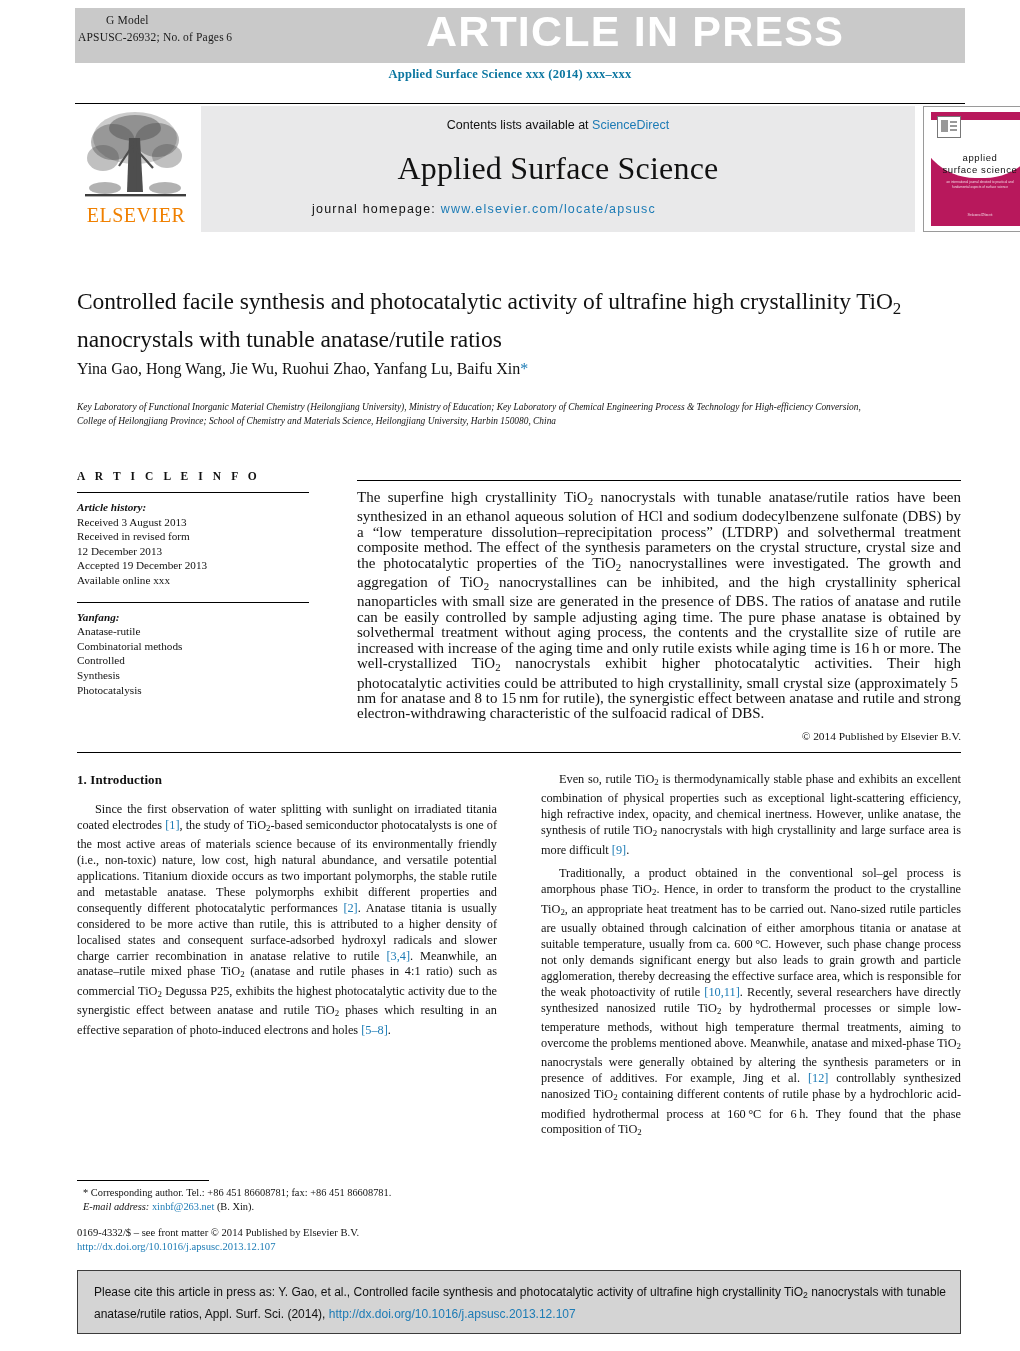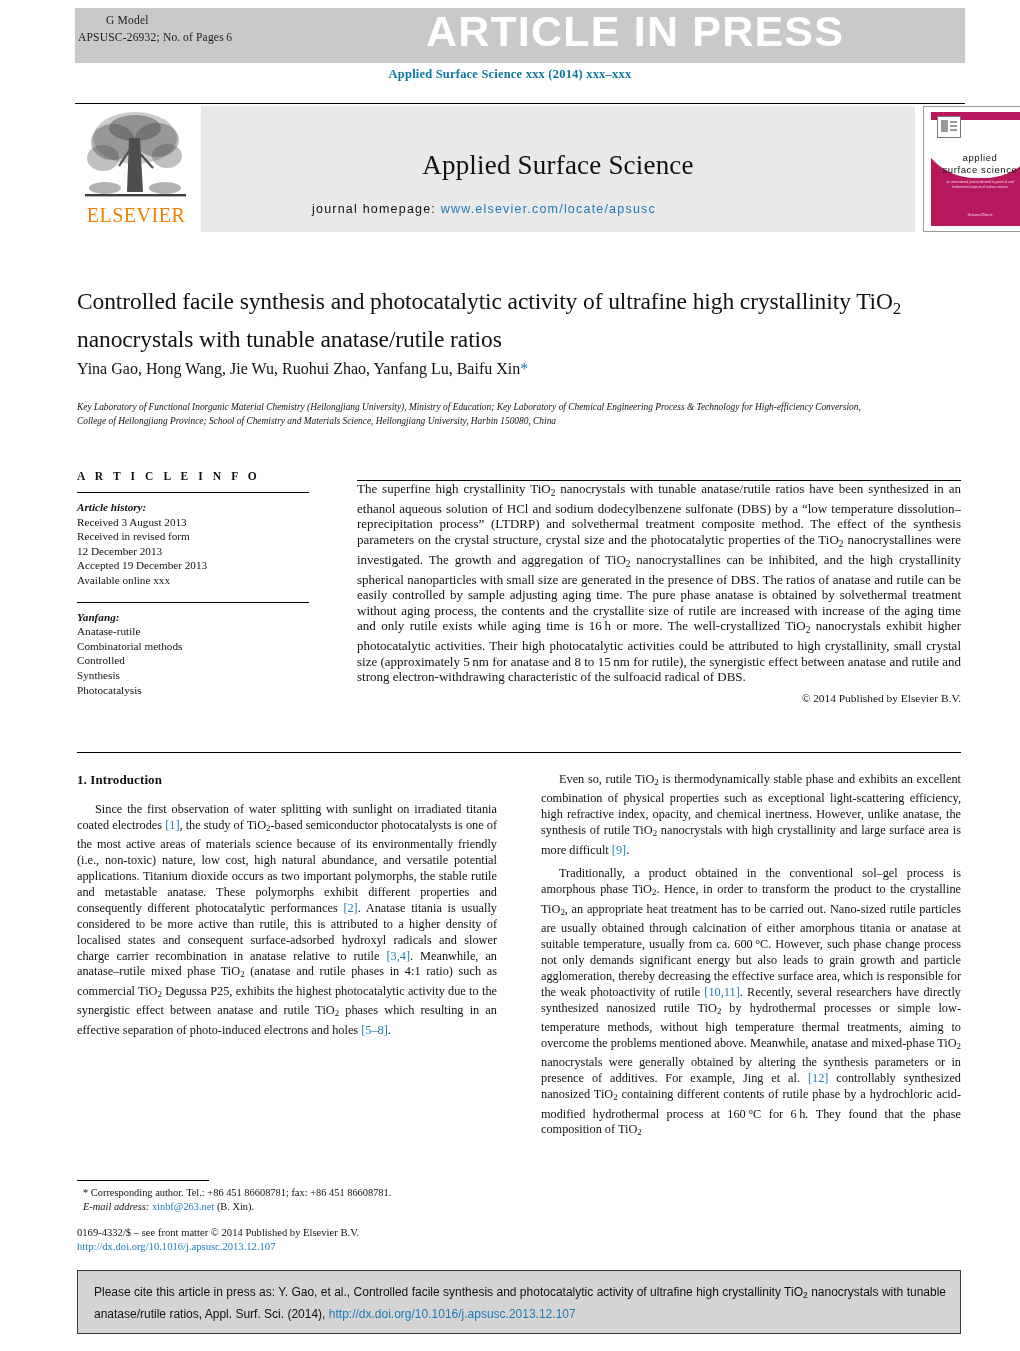--- a/index.html
+++ b/index.html
@@ -129,21 +129,21 @@
     font-size: 12.5px;
     color: #111;
   }
   .contents-line .sd { color: #1c7bb5; }
   .journal-name {
     position: absolute;
     left: 0; top: 44px;
     width: 714px;
     text-align: center;
     font-family: "Liberation Serif", serif;
-    font-size: 27px;
+    font-size: 32px;
     color: #111;
     letter-spacing: 0.2px;
   }
   .homepage-line {
     position: absolute;
     left: 0; top: 96px;
     width: 566px;
     text-align: center;
     font-family: "Liberation Sans", sans-serif;
     font-size: 12.5px;
@@ -302,22 +302,23 @@
   .info-block .lbl {
     font-style: italic;
     font-weight: bold;
   }
   .info-rule2 {
     height: 1px;
     background: #000;
     margin-top: 14px;
   }
   .abs-text {
-    font-family: "Liberation Serif", serif;
-    font-size: 13px;
+    margin-top: 9px;
+    font-family: "Liberation Serif", serif;
+    font-size: 15px;
     line-height: 15.4px;
     text-align: justify;
     color: #111;
   }
   .abs-copy {
     margin-top: 8px;
     text-align: right;
     font-family: "Liberation Serif", serif;
     font-size: 11.4px;
     color: #111;
@@ -448,20 +449,23 @@
           <path d="M52 34 L36 58 M52 40 L70 60 M52 30 L52 84" stroke="#4e4e4e" stroke-width="2.2" fill="none"></path>
           <rect x="2" y="86" width="101" height="2.4" fill="#3d3d3d"></rect>
           <ellipse cx="22" cy="80" rx="16" ry="6" fill="#555" opacity="0.45"></ellipse>
           <ellipse cx="82" cy="80" rx="16" ry="6" fill="#555" opacity="0.45"></ellipse>
         </g>
       </svg>
       <div class="elsevier-word">ELSEVIER</div>
     </div>
 
     <div class="masthead-box">
+      <div class="contents-line">
+        <span>Contents lists available at </span><span class="sd">ScienceDirect</span>
+      </div>
       <div class="journal-name">Applied Surface Science</div>
       <div class="homepage-line">
         <span>journal homepage: </span><span class="url">www.elsevier.com/locate/apsusc</span>
       </div>
     </div>
 
     <div class="cover">
       <div class="cover-inner">
         <div class="cover-white-arc"></div>
         <div class="cover-els"></div>

